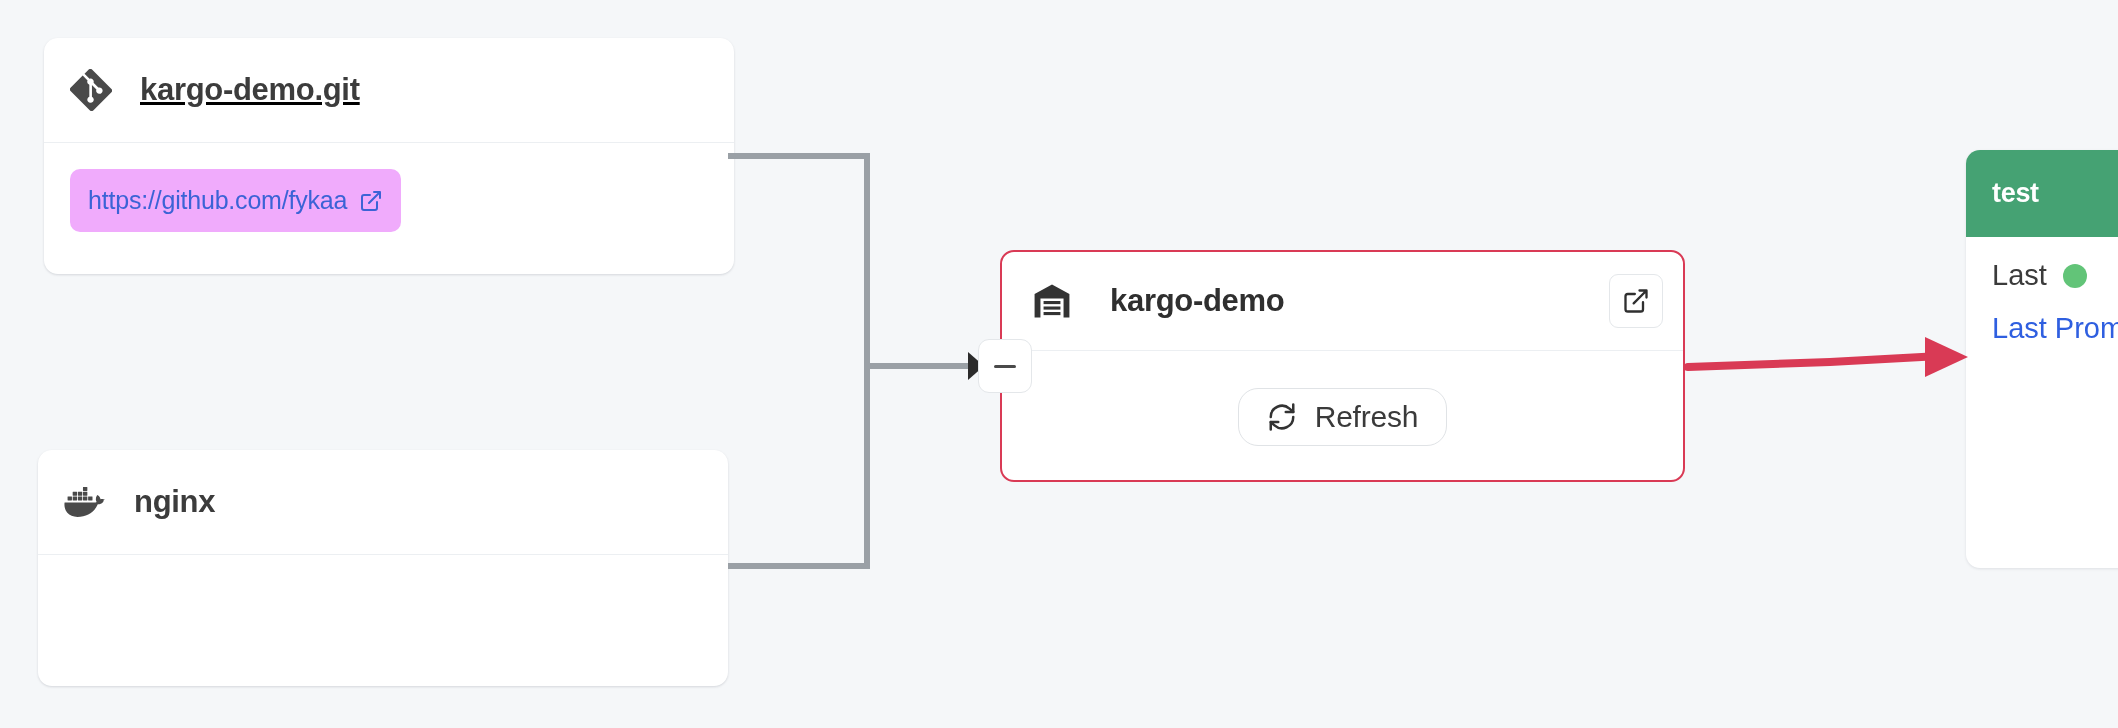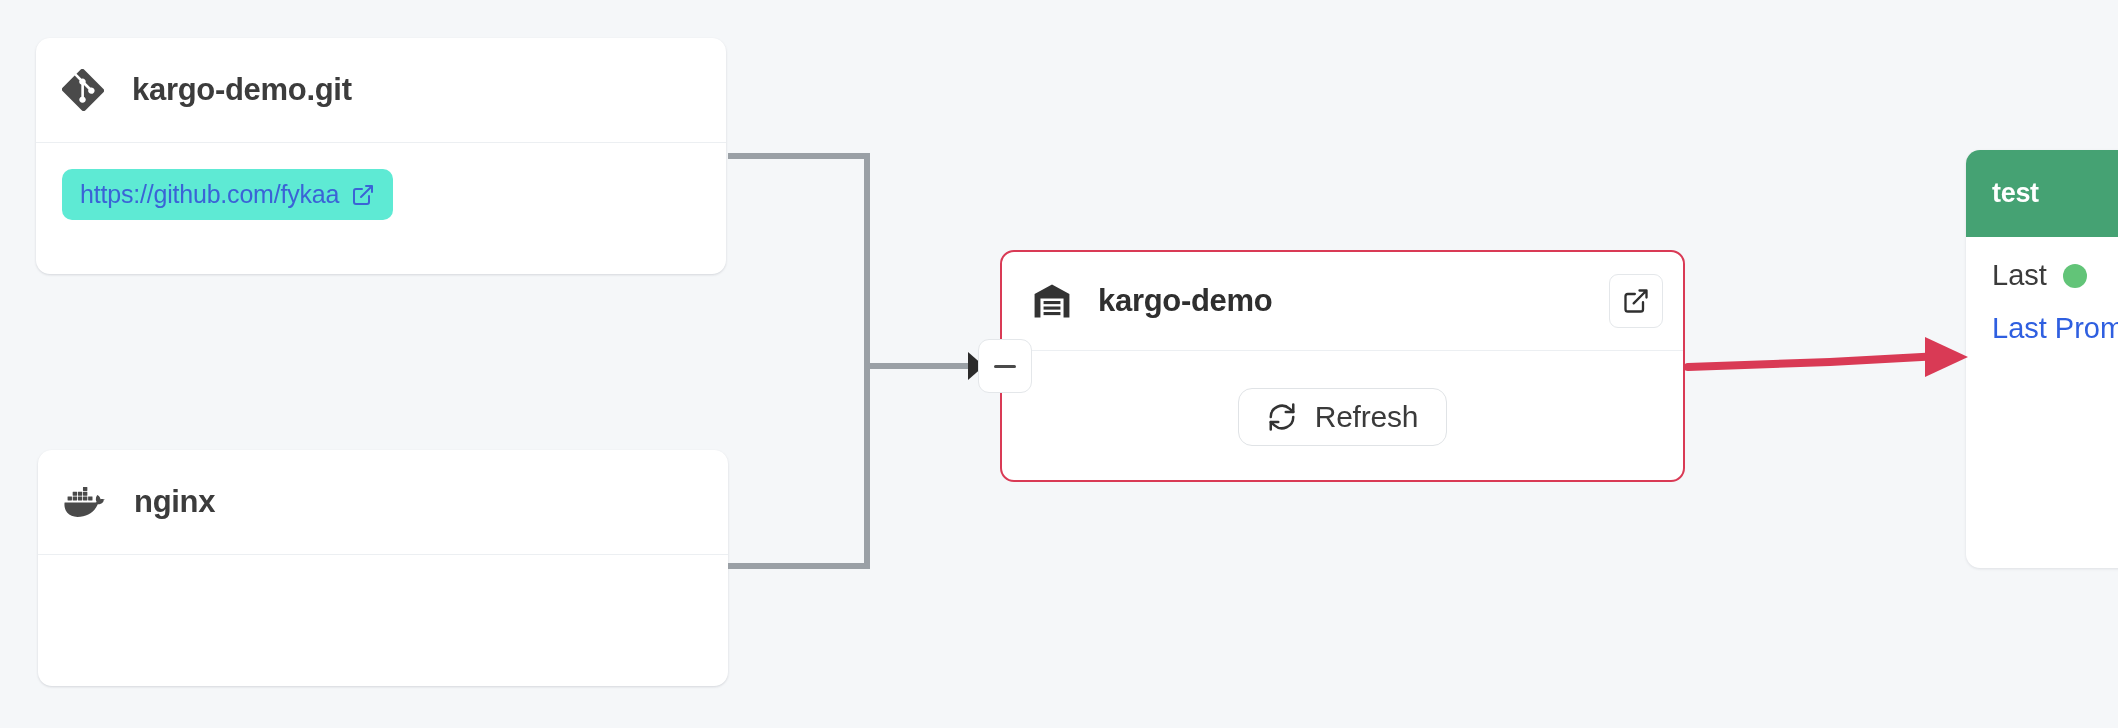--- a/index.html
+++ b/index.html
@@ -53,24 +53,24 @@
     letter-spacing: -0.3px;
     white-space: nowrap;
   }
   .src-body {
     padding: 26px 26px 30px 26px;
   }
   .url-chip {
     display: inline-flex;
     align-items: center;
     gap: 12px;
-    background: #5eead4;
+    background: #f0abfc;
     color: #3b63d6;
     border-radius: 10px;
-    padding: 11px 18px;
+    padding: 17px 18px;
     font-size: 25px;
     font-weight: 400;
     letter-spacing: -0.2px;
     white-space: nowrap;
     cursor: pointer;
     text-decoration: none;
   }
   .url-chip svg { display:block; flex:0 0 auto; }
 
   
@@ -88,21 +88,21 @@
   .wh-head {
     height: 99px;
     display: flex;
     align-items: center;
     padding: 0 20px 0 28px;
     border-bottom: 1px solid #eceff2;
     box-sizing: border-box;
   }
   .wh-icon { width: 44px; height: 44px; flex: 0 0 auto; display:flex; align-items:center; justify-content:center; }
   .wh-title {
-    margin-left: 24px;
+    margin-left: 36px;
     font-size: 31px;
     font-weight: 700;
     color: #2f2f2f;
     letter-spacing: -0.3px;
     white-space: nowrap;
   }
   .wh-ext-btn {
     margin-left: auto;
     width: 54px;
     height: 54px;
@@ -119,21 +119,21 @@
     height: 131px;
     display: flex;
     align-items: center;
     justify-content: center;
   }
   .refresh-btn {
     display: inline-flex;
     align-items: center;
     gap: 18px;
     border: 1px solid #e0e3e6;
-    border-radius: 14px;
+    border-radius: 20px;
     background: #fff;
     padding: 11px 28px;
     font-family: "Liberation Sans", sans-serif;
     font-size: 30px;
     color: #3a3a3a;
     cursor: pointer;
     letter-spacing: -0.2px;
   }
   .refresh-btn svg { display:block; }
 
@@ -231,21 +231,21 @@
     <path d="M 728 156 L 867 156 L 867 566 L 728 566" fill="none" stroke="#9aa0a6" stroke-width="6"></path>
 
     <path d="M 867 366 L 980 366" fill="none" stroke="#9aa0a6" stroke-width="6"></path>
 
     <path d="M 968 352 L 984 366 L 968 380 Z" fill="#2b2b2b"></path>
 
     <path d="M 1688 367 L 1830 362 L 1940 356" fill="none" stroke="#d93a55" stroke-width="8" stroke-linecap="round"></path>
     <path d="M 1925 337 L 1968 357 L 1925 377 Z" fill="#d93a55"></path>
   </svg>
 
-  <div class="src-card" id="card-git" style="left:36px; top:38px; width:690px; height:236px;">
+  <div class="src-card" id="card-git" style="left:44px; top:38px; width:690px; height:236px;text-decoration:underline;">
     <div class="src-head">
       <span class="src-icon">
         <svg width="42" height="42" viewBox="0 0 24 24">
           <path fill="#4a4a4a" d="M23.55 11.27 12.73.45a1.54 1.54 0 0 0-2.17 0L8.3 2.7l2.85 2.85a1.83 1.83 0 0 1 2.31 2.33l2.74 2.75a1.83 1.83 0 1 1-1.1 1.03l-2.56-2.56v6.74a1.83 1.83 0 1 1-1.5-.05V8.98a1.83 1.83 0 0 1-1-2.4L7.25 3.76.45 10.56a1.54 1.54 0 0 0 0 2.17l10.82 10.82a1.54 1.54 0 0 0 2.17 0l10.11-10.1a1.54 1.54 0 0 0 0-2.18z"></path>
         </svg>
       </span>
       <span class="src-title">kargo-demo.git</span>
     </div>
     <div class="src-body">
       <a class="url-chip">

